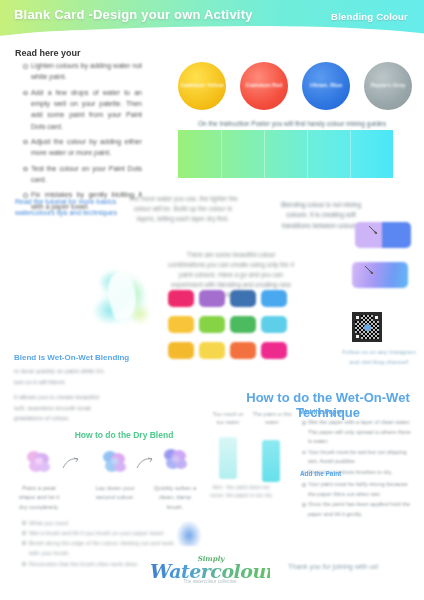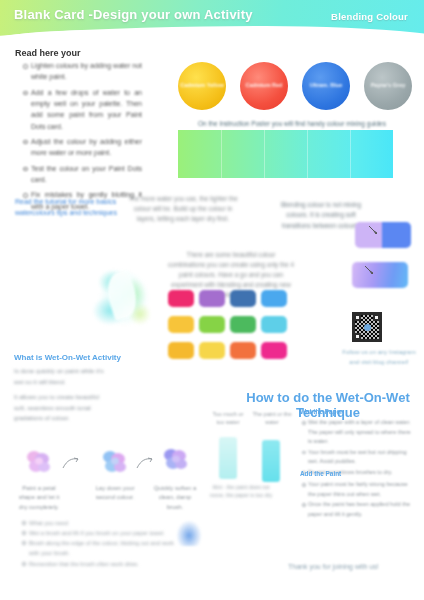--- a/index.html
+++ b/index.html
@@ -342,24 +342,25 @@
 
   <div class="qr">
     <div class="qr-inner"></div>
     <div class="qr-eye" style="left:2px; top:2px;"></div>
     <div class="qr-eye" style="right:2px; top:2px;"></div>
     <div class="qr-eye" style="left:2px; bottom:2px;"></div>
     <div class="qr-dot"></div>
   </div>
   <div class="qr-cap bt">Follow us on any Instagram  and visit blog channel!</div>
 
-  <div class="h-wow hd">What is Wet-On-Wet Activity</div>
+  <div class="h-wow hd">Blend is Wet-On-Wet Blending</div>
   <div class="p-wow1 bt2">Is done quickly on paint while it's wet so it will blend.</div>
   <div class="p-wow2 bt2">It allows you to create beautiful soft, seamless smooth tonal gradations of colour.</div>
 
+  <div class="h-dry hd">How to do the Dry Blend</div>
 
   <svg class="flower" style="left:22px; top:448px;" viewBox="0 0 34 30">
     <g opacity=".85">
       <ellipse cx="12" cy="9" rx="7" ry="6" fill="#e9a8e8"></ellipse>
       <ellipse cx="20" cy="11" rx="7" ry="6" fill="#cfa4f0"></ellipse>
       <ellipse cx="14" cy="18" rx="7" ry="6" fill="#e4b0f2"></ellipse>
       <ellipse cx="22" cy="19" rx="6" ry="5" fill="#d7b6f6"></ellipse>
       <ellipse cx="17" cy="13" rx="4" ry="3.5" fill="#f3c9f7"></ellipse>
     </g>
   </svg>
@@ -413,15 +414,20 @@
     <li>Wet the paper with a layer of clean water. The paper will only spread to where there is water.</li>
     <li>Your brush must be wet but not dripping wet. Avoid puddles.</li>
     <li>Re-wet sometimes  brushes to dry.</li>
   </ul>
   <div class="sub-h hd" style="left:300px; top:470px;">Add the Paint</div>
   <ul class="sub-list bt" style="left:302px; top:480px;">
     <li>Your paint must be fairly strong because the paper thins out when wet.</li>
     <li>Once the paint has been applied hold the paper and tilt it gently.</li>
   </ul>
 
+  <div class="logo">
+    <div class="logo-small">Simply</div>
+    <div class="logo-main">Watercolour</div>
+    <div class="logo-tag">The watercolour collective</div>
+  </div>
   <div class="thanks bt">Thank you for joining with us!</div>
 
 </div>
 
 </body></html>

